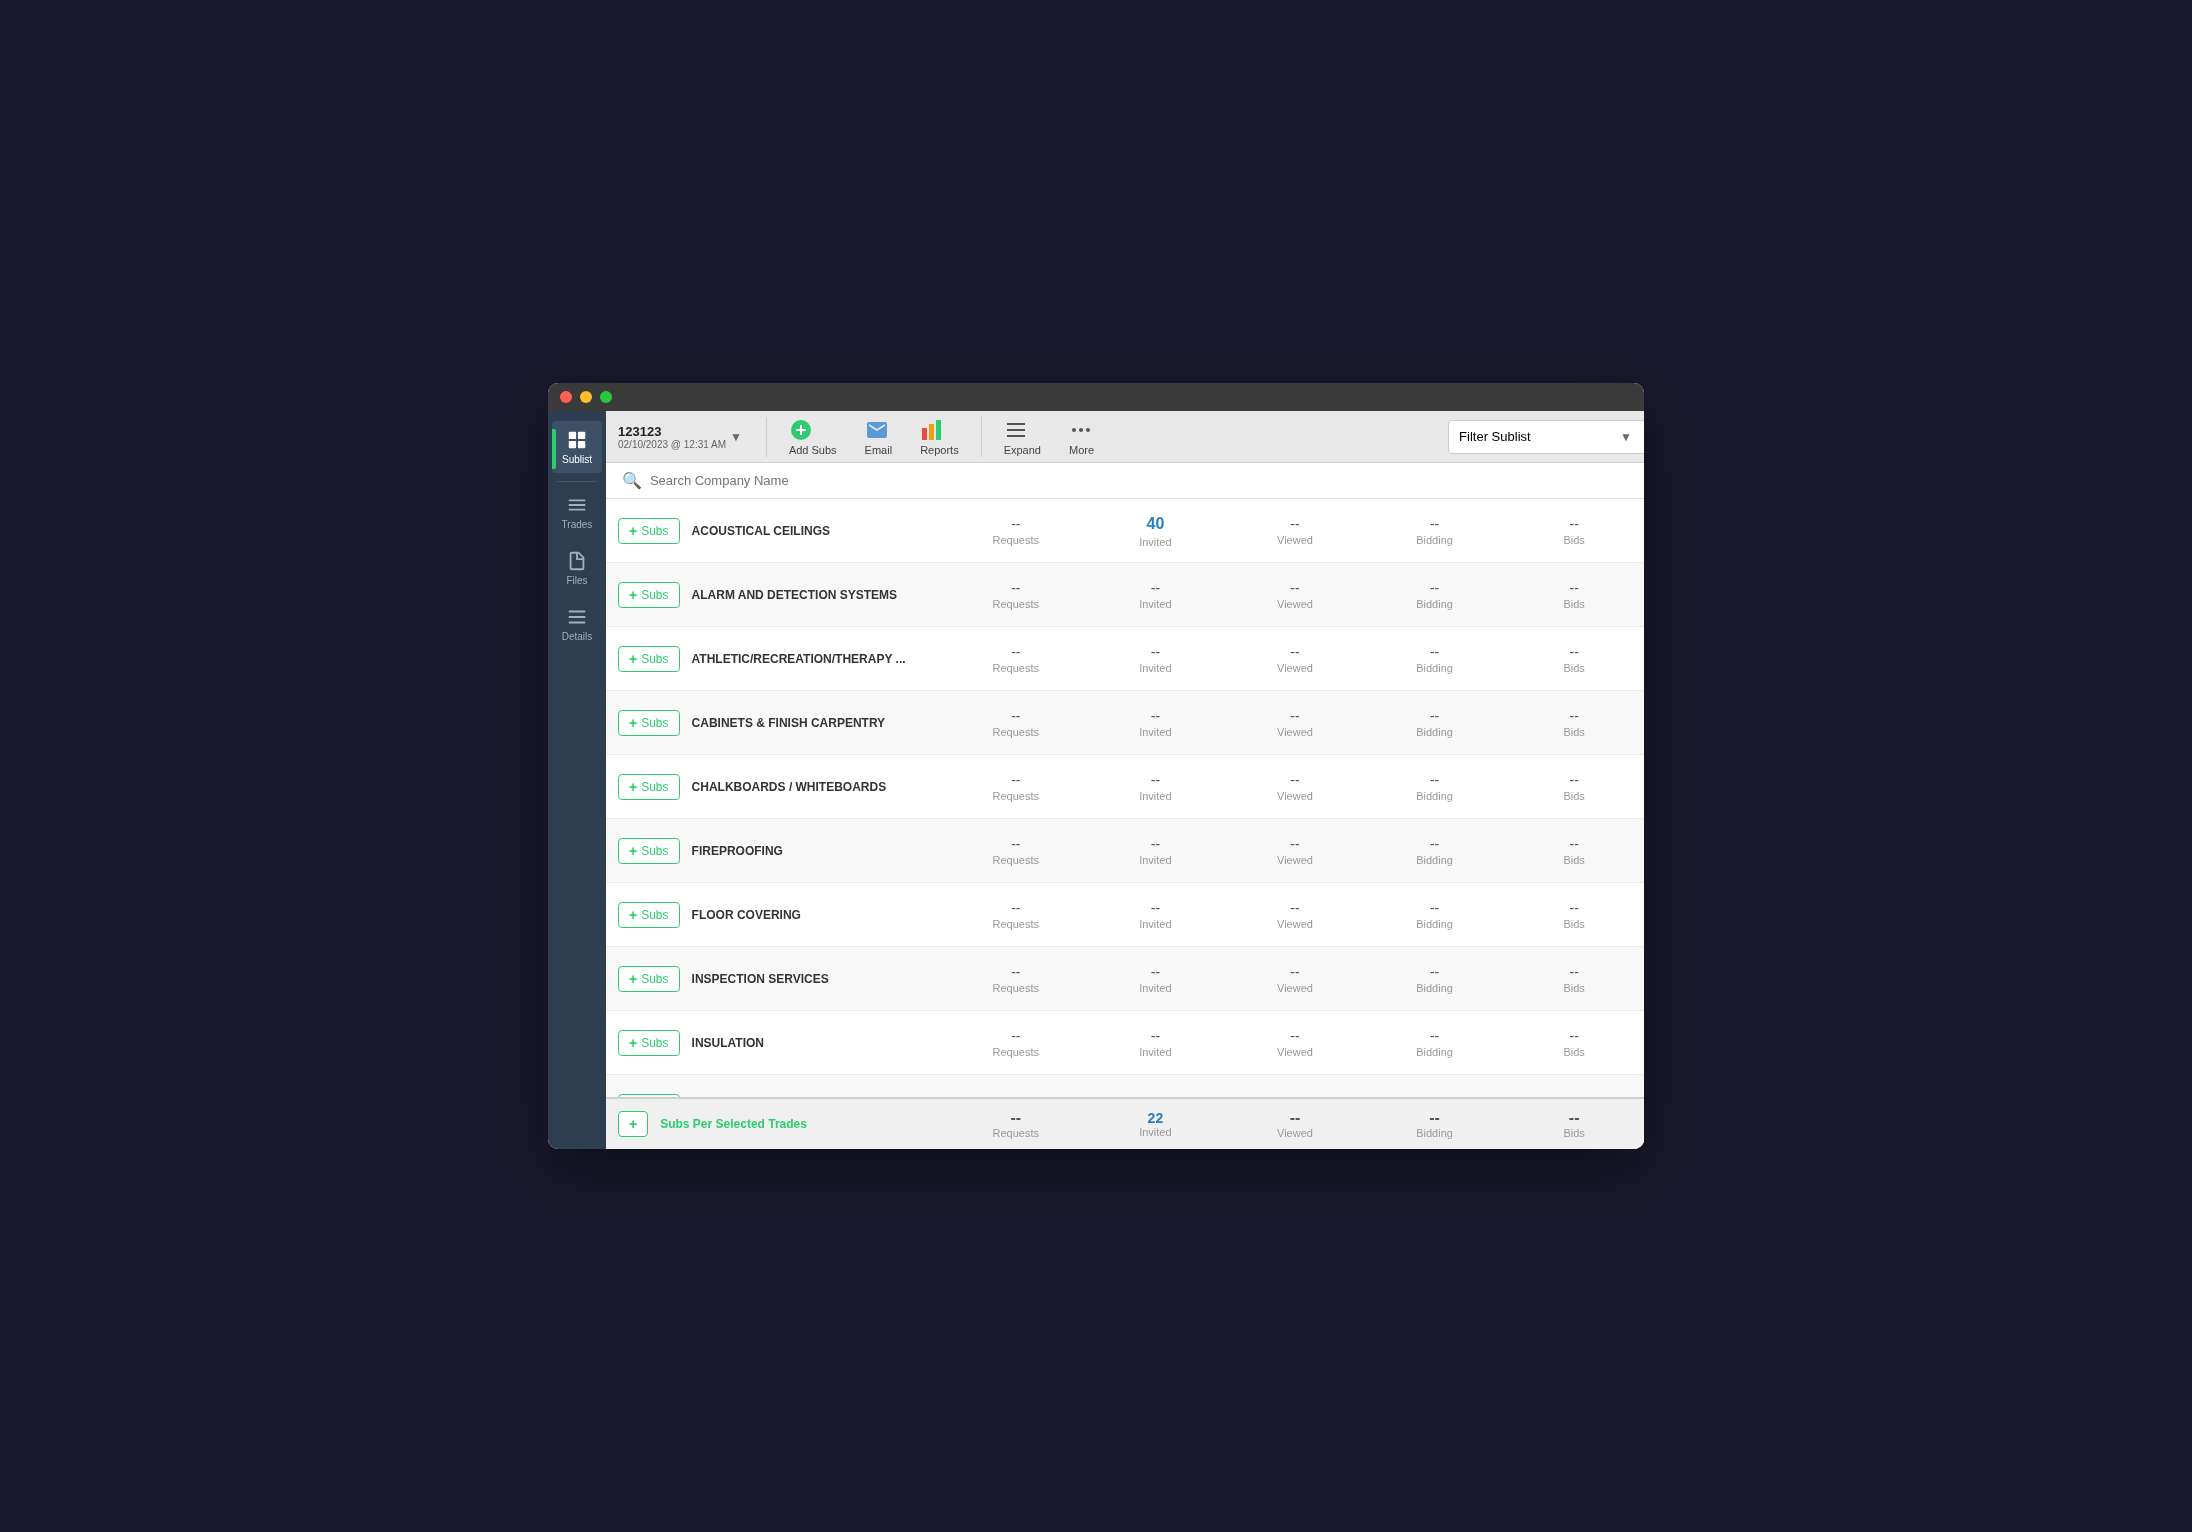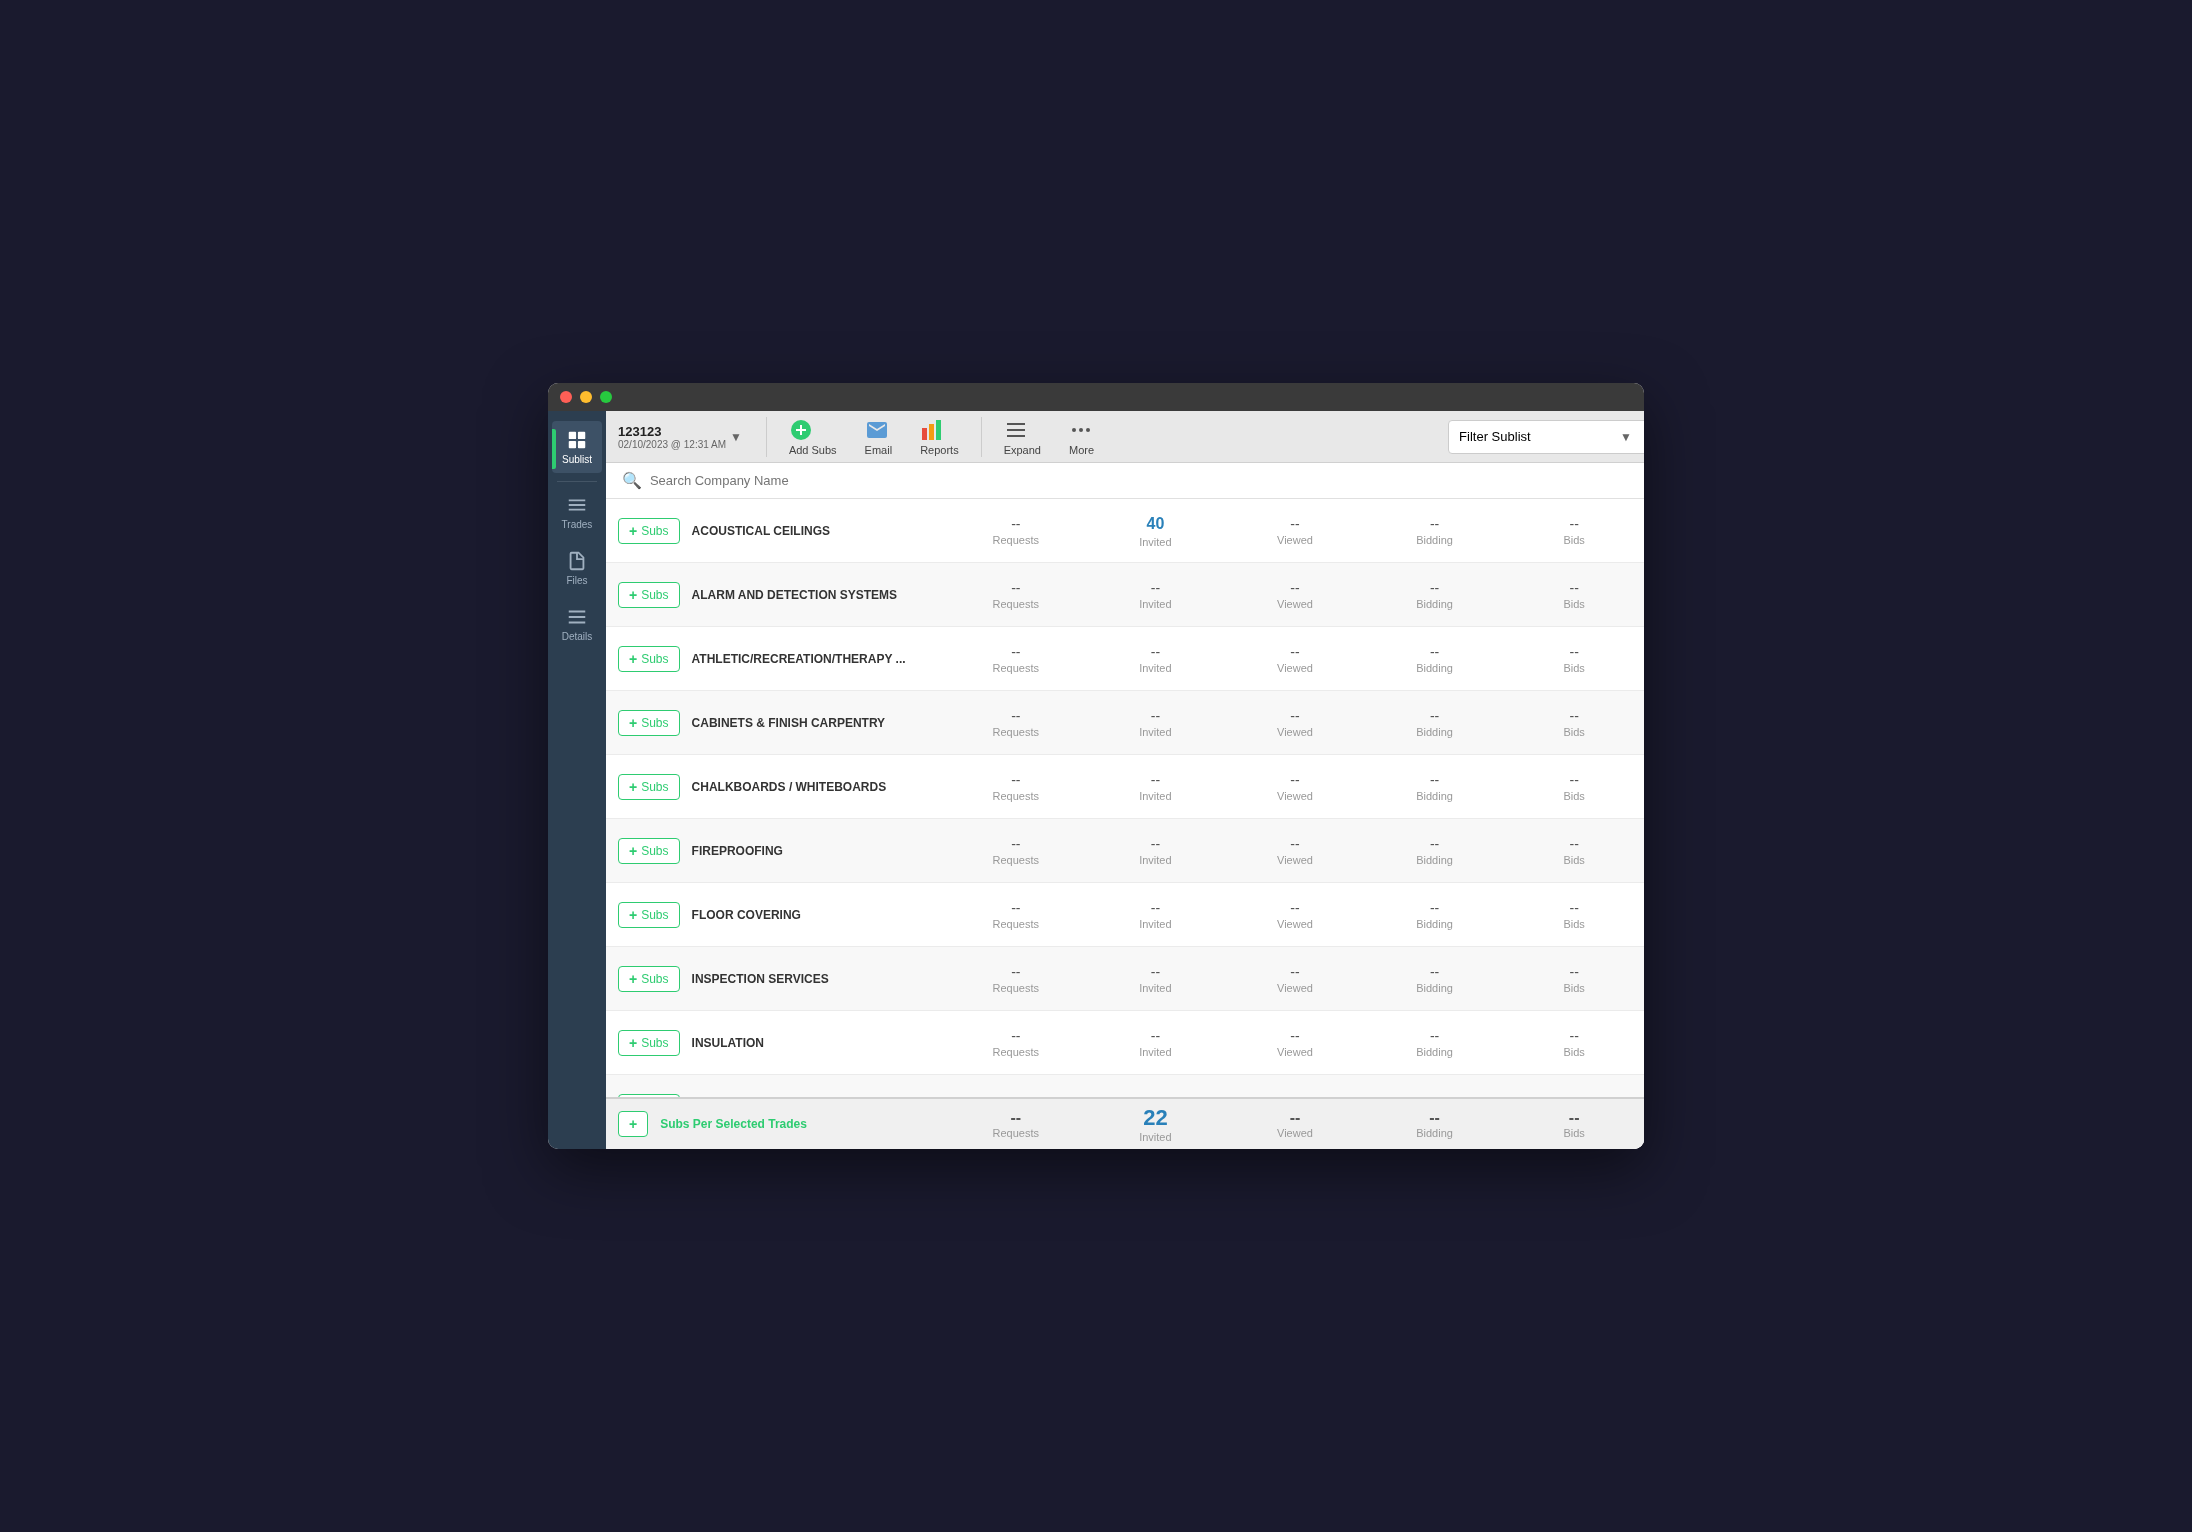--- a/index.html
+++ b/index.html
@@ -758,21 +758,21 @@
       <span class="plus">+</span>
     </button>
     <span class="footer-label">Subs Per Selected Trades</span>
   </div>
   <div class="footer-stats">
     <div class="footer-cell">
       <span class="footer-value">--</span>
       <span class="footer-sublabel">Requests</span>
     </div>
     <div class="footer-cell">
-      <span class="footer-value" style="color:#2980b9;font-size:22px;">22</span>
+      <span class="footer-value" style="color:#2980b9;font-size:14px;">22</span>
       <span class="footer-sublabel">Invited</span>
     </div>
     <div class="footer-cell">
       <span class="footer-value">--</span>
       <span class="footer-sublabel">Viewed</span>
     </div>
     <div class="footer-cell">
       <span class="footer-value">--</span>
       <span class="footer-sublabel">Bidding</span>
     </div>

